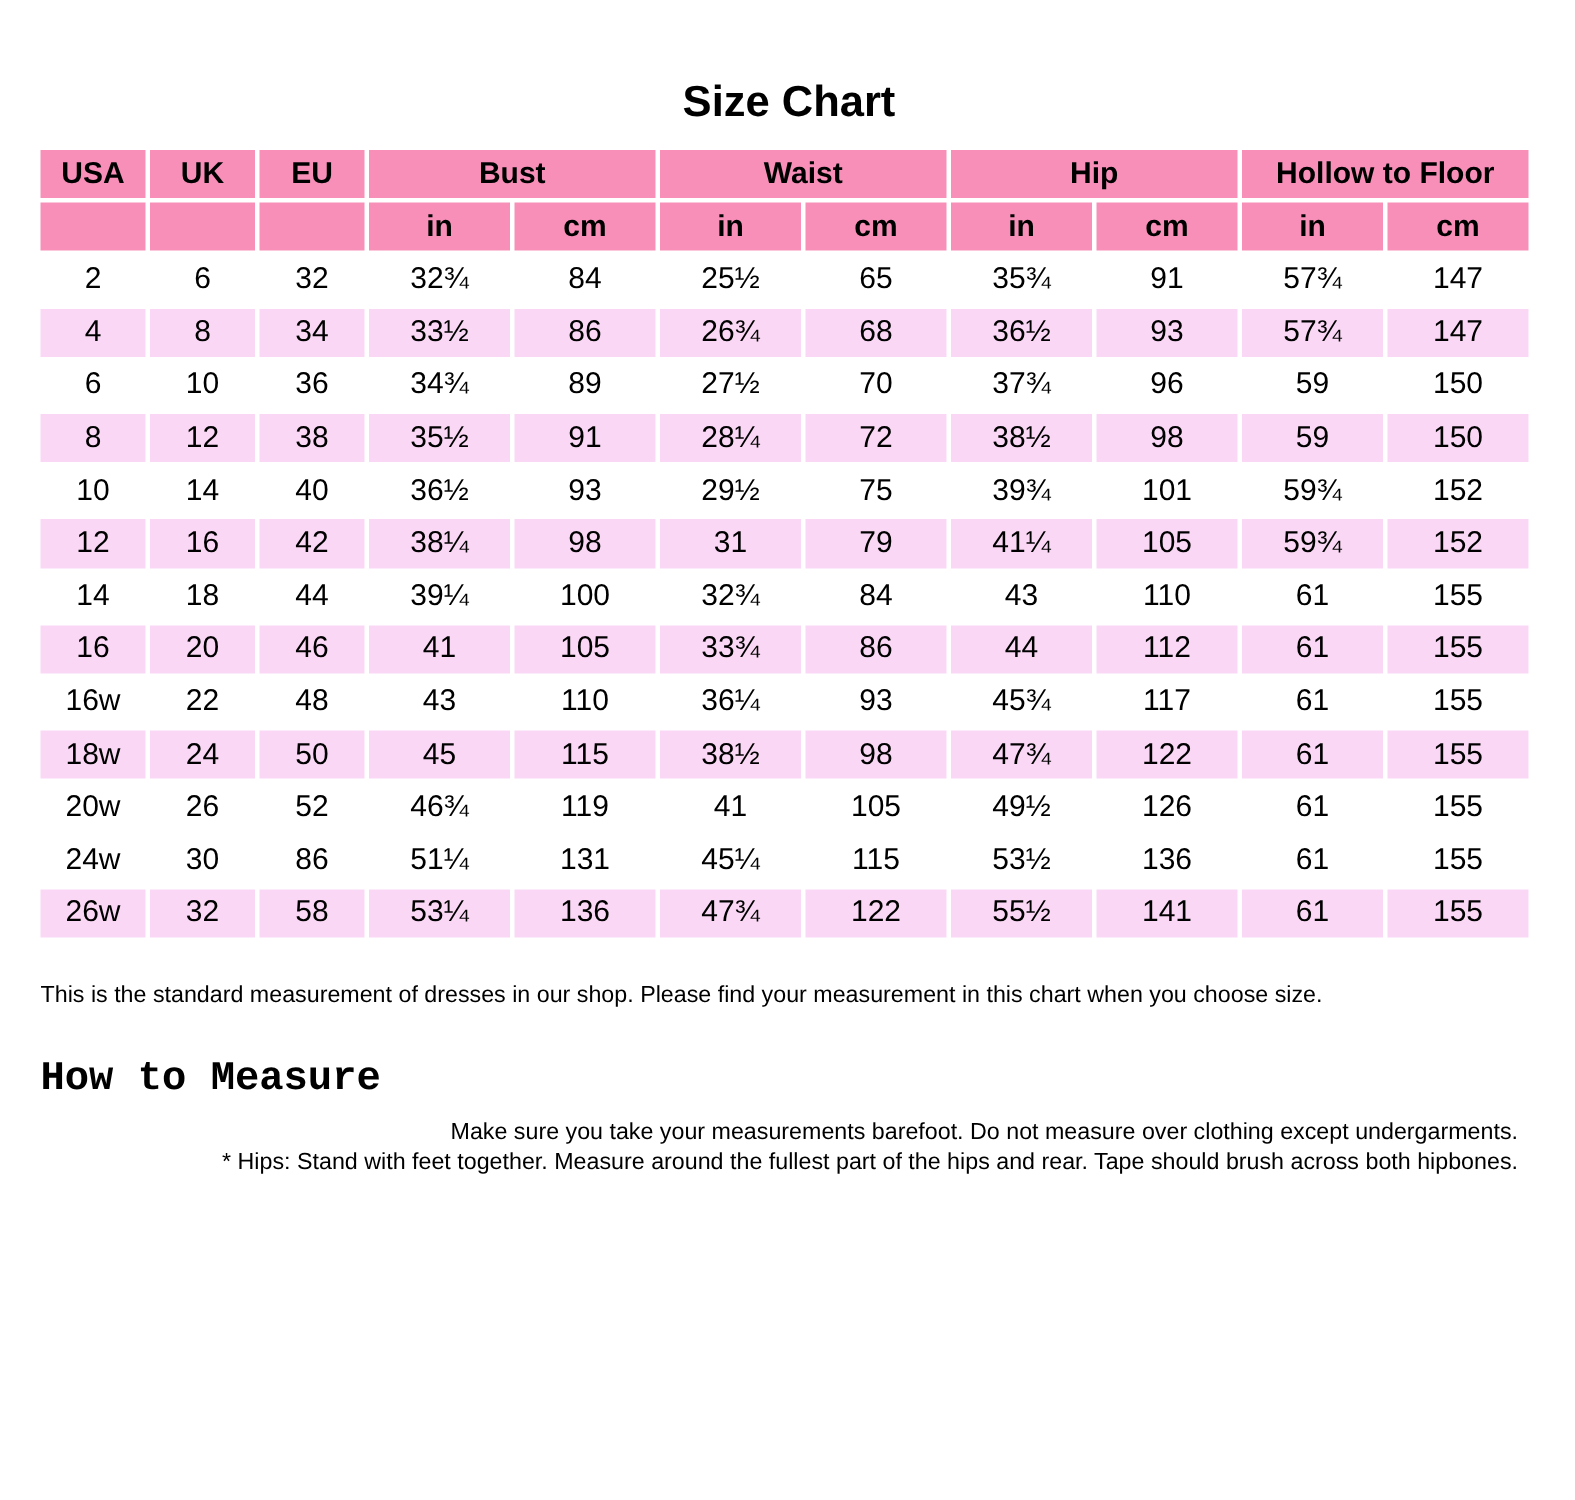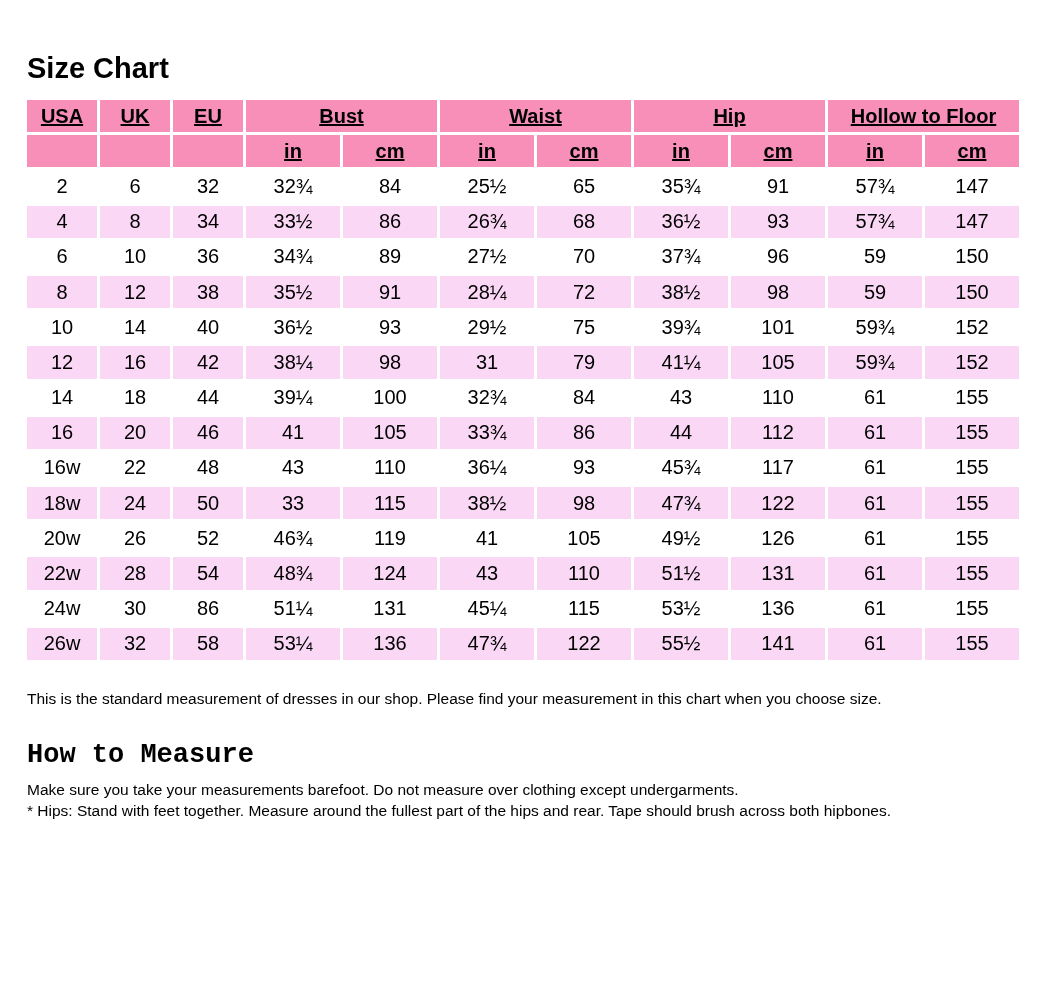--- a/index.html
+++ b/index.html
@@ -13,21 +13,21 @@
     width: 1050px;
     height: 1000px;
     overflow: hidden;
   }
   .page {
     padding-left: 27px;
     padding-right: 25px;
   }
   .title {
     width: 998px;
-    text-align: left;
+    text-align: center;
     font-size: 29px;
     font-weight: bold;
     margin: 0;
     padding-top: 52px;
   }
   table.size-table {
     border-collapse: separate;
     border-spacing: 3px;
     table-layout: fixed;
     margin-top: 12px;
@@ -40,21 +40,20 @@
     vertical-align: middle;
     padding: 0;
     height: 32.2px;
     font-size: 20px;
     white-space: nowrap;
     overflow: hidden;
   }
   .size-table thead th {
     background: var(--header-pink, #F78FB8);
     font-weight: bold;
-    text-decoration: underline;
   }
   .size-table tbody tr.row-white td { background: #FFFFFF; }
   .size-table tbody tr.row-pink  td { background: var(--row-pink, #FAD8F5); }
   .notes {
     margin-top: 24px;
     font-size: 15.5px;
     line-height: 23px;
   }
   .notes p { margin: 0; }
   .htm-heading {
@@ -65,20 +64,21 @@
   }
   .measure-lines {
     font-size: 15.5px;
     line-height: 20.5px;
     max-width: 985px;
   }
   .measure-lines p {
     margin: 0;
     padding-left: 13px;
     text-indent: -13px;
+    text-align: right;
   }
 </style>
 </head>
 <body>
 
 <div class="page">
 
   <h1 class="title">Size Chart</h1>
 
   <table class="size-table">
@@ -225,21 +225,21 @@
           <td>93</td>
           <td>45¾</td>
           <td>117</td>
           <td>61</td>
           <td>155</td>
         </tr>
         <tr class="row-pink">
           <td>18w</td>
           <td>24</td>
           <td>50</td>
-          <td>33</td>
+          <td>45</td>
           <td>115</td>
           <td>38½</td>
           <td>98</td>
           <td>47¾</td>
           <td>122</td>
           <td>61</td>
           <td>155</td>
         </tr>
         <tr class="row-white">
           <td>20w</td>
@@ -247,33 +247,20 @@
           <td>52</td>
           <td>46¾</td>
           <td>119</td>
           <td>41</td>
           <td>105</td>
           <td>49½</td>
           <td>126</td>
           <td>61</td>
           <td>155</td>
         </tr>
-        <tr class="row-pink">
-          <td>22w</td>
-          <td>28</td>
-          <td>54</td>
-          <td>48¾</td>
-          <td>124</td>
-          <td>43</td>
-          <td>110</td>
-          <td>51½</td>
-          <td>131</td>
-          <td>61</td>
-          <td>155</td>
-        </tr>
         <tr class="row-white">
           <td>24w</td>
           <td>30</td>
           <td>86</td>
           <td>51¼</td>
           <td>131</td>
           <td>45¼</td>
           <td>115</td>
           <td>53½</td>
           <td>136</td>

